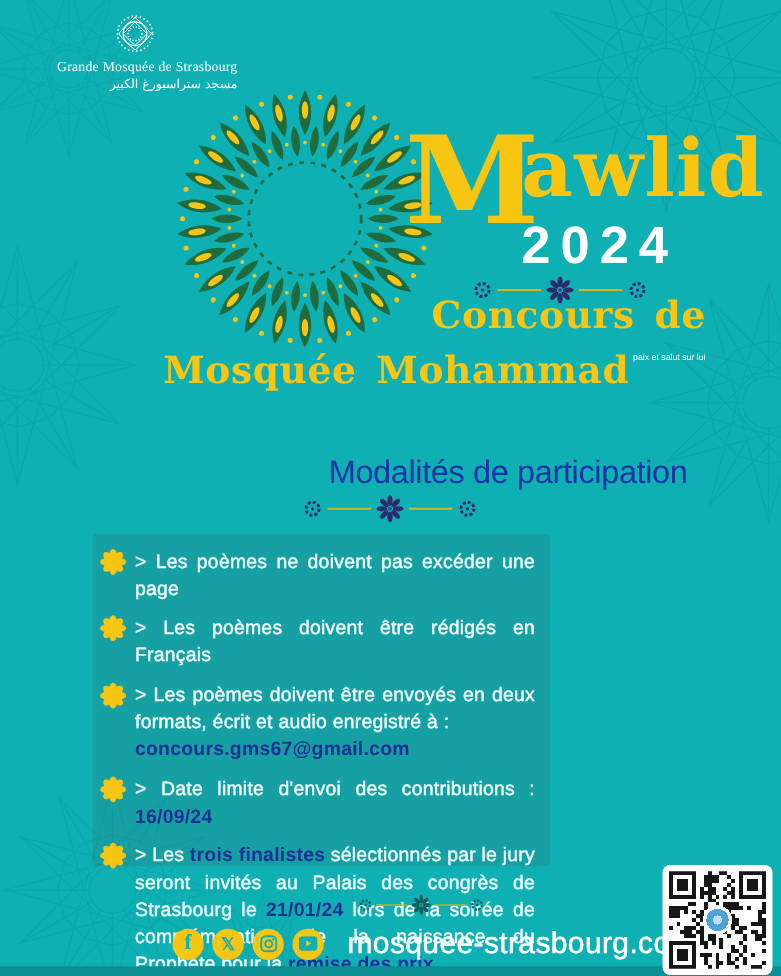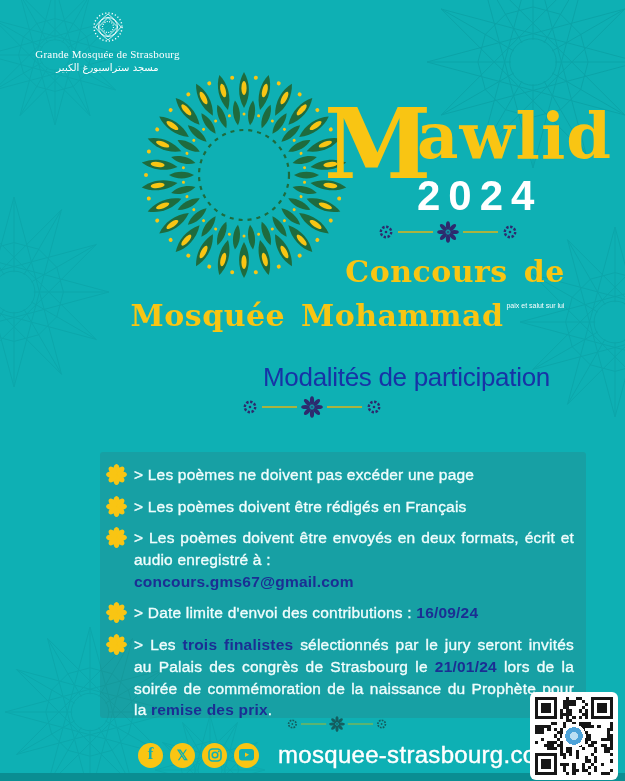--- a/index.html
+++ b/index.html
@@ -5,21 +5,21 @@
   html,body{margin:0;padding:0;background:#444;}
   .poster{
     position:relative; width:625px; height:781px; overflow:hidden;
     background:var(--background,#0eb0b4);
     font-family:"Liberation Sans",sans-serif;
   }
   svg{display:block;}
   
   .bg-pattern{position:absolute;left:0;top:0;width:625px;height:781px;pointer-events:none;}
   
-  .logo{position:absolute;left:25px;top:9px;width:165px;text-align:center;color:#fff;}
+  .logo{position:absolute;left:25px;top:9px;width:165px;text-align:right;color:#fff;}
   .logo-emblem{margin:0 auto 3px auto;width:36px;height:36px;}
   .logo-name{font-family:"Liberation Serif",serif;font-size:11px;letter-spacing:.2px;line-height:1.2;}
   .logo-arabic{font-family:"DejaVu Sans",sans-serif;font-size:10px;line-height:1.3;}
   
   .wreath{position:absolute;left:131px;top:62px;width:226px;height:226px;}
   .calligraphy{
     position:absolute;left:131px;top:62px;width:226px;height:226px;
     display:flex;align-items:center;justify-content:center;
     font-family:"DejaVu Sans",sans-serif;font-size:46px;font-weight:bold;
     color:var(--wreath-green,#1e6b3e);
@@ -39,35 +39,35 @@
     display:block;margin-top:7px;font-weight:bold;font-size:42px;line-height:1;
     color:#fff;letter-spacing:8px;
   }
   
   .divider{position:absolute;color:#2d2a6e;--div-line:#dcb41a;}
   .divider .div-line{stroke:var(--div-line);stroke-width:1.6px;}
   .divider-1{left:373px;top:217px;}
   .divider-2{left:237px;top:392px;}
   .divider-3{left:262px;top:709px;color:#145e60;--div-line:#a8b82e;transform:scale(.72);transform-origin:center;}
   
-  .headline{position:absolute;left:0;top:255px;width:625px;z-index:2;
+  .headline{position:absolute;left:0;top:236px;width:625px;z-index:2;
     font-family:"DejaVu Serif",serif;font-weight:bold;font-size:30px;line-height:34px;
     color:var(--accent-yellow,#f9c513);word-spacing:5px;letter-spacing:.5px;}
   .headline .hl{white-space:nowrap;position:relative;}
   .hl-1{text-align:center;margin-left:285px;}
   .hl-2{text-align:center;margin-left:95px;}
   .hl-3{text-align:center;margin-left:70px;}
   .hl-sup{font-family:"Liberation Sans",sans-serif;font-weight:normal;font-size:7px;color:#fff;
     word-spacing:0;letter-spacing:0;vertical-align:18px;margin-left:3px;}
   
   .subheading{position:absolute;left:0;top:362px;width:550px;text-align:right;
     font-size:26px;font-weight:normal;letter-spacing:-.3px;color:var(--headline-blue,#1733a6);}
   
-  .panel{position:absolute;left:100px;top:427px;width:486px;height:266px;
-    background:rgba(60,100,100,.2);border-radius:3px;margin-top:25px;}
+  .panel{position:absolute;left:74px;top:427px;width:366px;height:266px;
+    background:rgba(60,100,100,.2);border-radius:3px;}
   .rules{list-style:none;margin:0;padding:12px 12px 0 6px;}
   .rules li{display:flex;align-items:flex-start;gap:7px;margin-bottom:10px;}
   .bullet{flex:none;width:21px;height:21px;margin-top:0;}
   .rule-text{flex:1;margin:0;font-size:15.5px;line-height:1.4;letter-spacing:.2px;
     color:#f0fdfd;text-align:justify;-webkit-text-stroke:.35px currentColor;}
   .rule-text .accent{color:var(--navy-blue,#1b2e93);font-weight:bold;-webkit-text-stroke:0 transparent;}
   
   .footer-row{position:absolute;left:138px;top:741px;display:flex;align-items:center;gap:7px;z-index:2;}
   .social-circle{width:25px;height:25px;border-radius:50%;background:var(--accent-yellow,#f9c513);
     display:flex;align-items:center;justify-content:center;color:var(--background,#0eb0b4);

